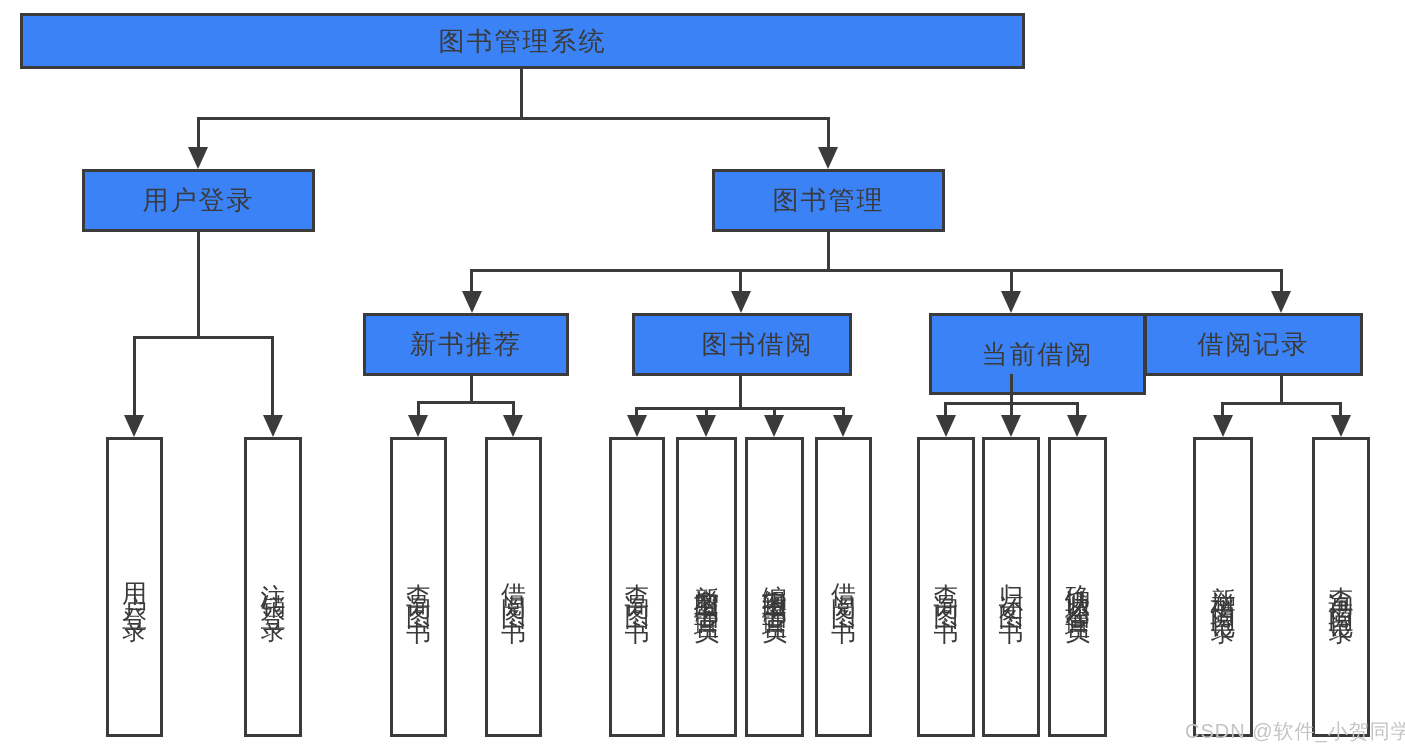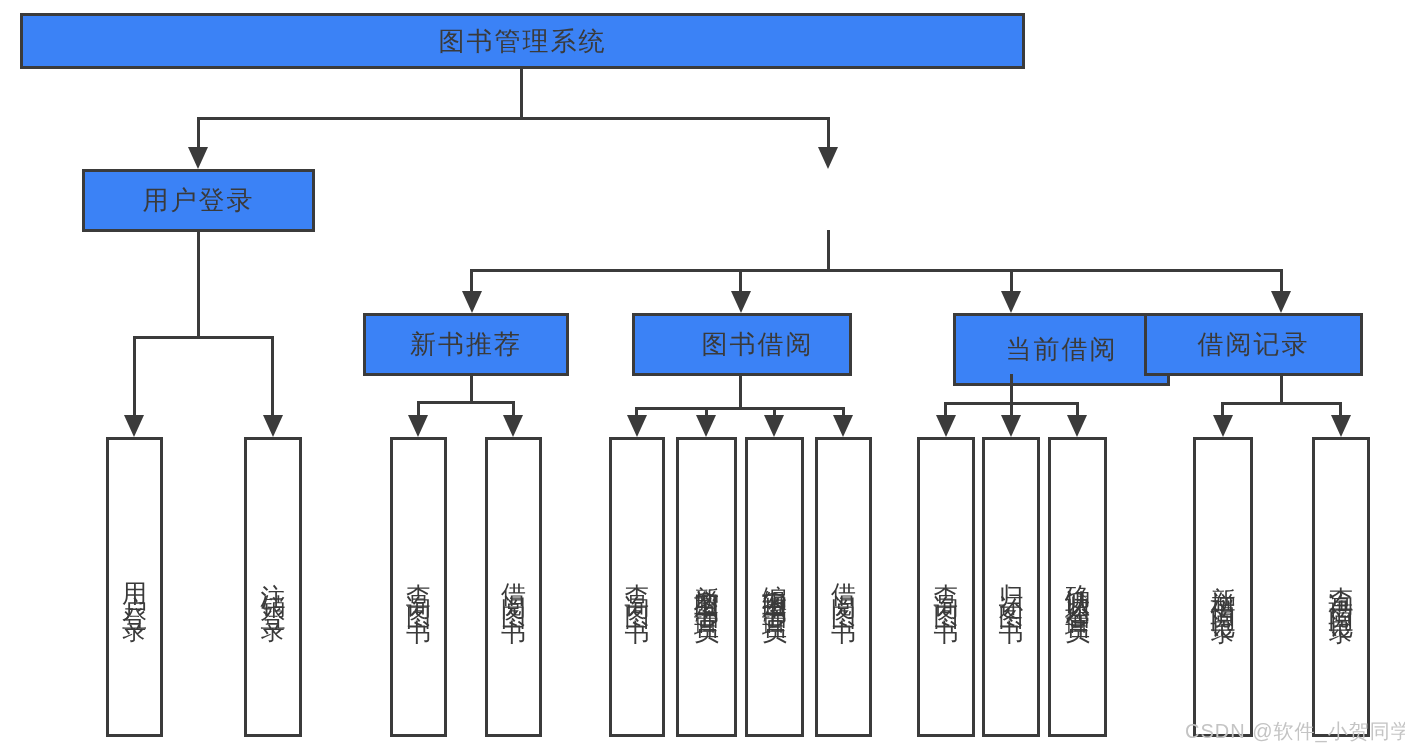--- a/index.html
+++ b/index.html
@@ -75,20 +75,23 @@
   <div class="v" style="left:520px; top:66px; height:54px;"></div>
   <div class="h" style="left:197px; top:117px; width:633px;"></div>
   <div class="v" style="left:197px; top:117px; height:34px;"></div>
   <div class="ah" style="left:188px; top:147px;"></div>
   <div class="v" style="left:827px; top:117px; height:34px;"></div>
   <div class="ah" style="left:818px; top:147px;"></div>
 
   <div class="box" style="left:82px; top:169px; width:233px; height:63px;">
     <span>用户登录</span>
   </div>
+  <div class="box" style="left:712px; top:169px; width:233px; height:63px;">
+    <span>图书管理</span>
+  </div>
 
   <div class="v" style="left:197px; top:230px; height:109px;"></div>
   <div class="h" style="left:133px; top:336px; width:141px;"></div>
   <div class="v" style="left:133px; top:336px; height:82px;"></div>
   <div class="ah" style="left:124px; top:415px;"></div>
   <div class="v" style="left:271px; top:336px; height:82px;"></div>
   <div class="ah" style="left:263px; top:415px;"></div>
 
   <div class="v" style="left:827px; top:230px; height:42px;"></div>
   <div class="h" style="left:470px; top:269px; width:813px;"></div>
@@ -100,21 +103,21 @@
   <div class="ah" style="left:1001px; top:291px;"></div>
   <div class="v" style="left:1280px; top:269px; height:24px;"></div>
   <div class="ah" style="left:1271px; top:291px;"></div>
 
   <div class="box" style="left:363px; top:313px; width:206px; height:63px;">
     <span>新书推荐</span>
   </div>
   <div class="box" style="left:632px; top:313px; width:220px; height:63px;padding-left:31px;">
     <span>图书借阅</span>
   </div>
-  <div class="box" style="left:953px; top:313px; width:217px; height:73px;">
+  <div class="box" style="left:929px; top:313px; width:217px; height:82px;">
     <span>当前借阅</span>
   </div>
   <div class="box" style="left:1144px; top:313px; width:219px; height:63px;">
     <span>借阅记录</span>
   </div>
 
   <div class="v" style="left:470px; top:374px; height:30px;"></div>
   <div class="h" style="left:417px; top:401px; width:98px;"></div>
   <div class="v" style="left:417px; top:401px; height:17px;"></div>
   <div class="ah" style="left:408px; top:415px;"></div>

